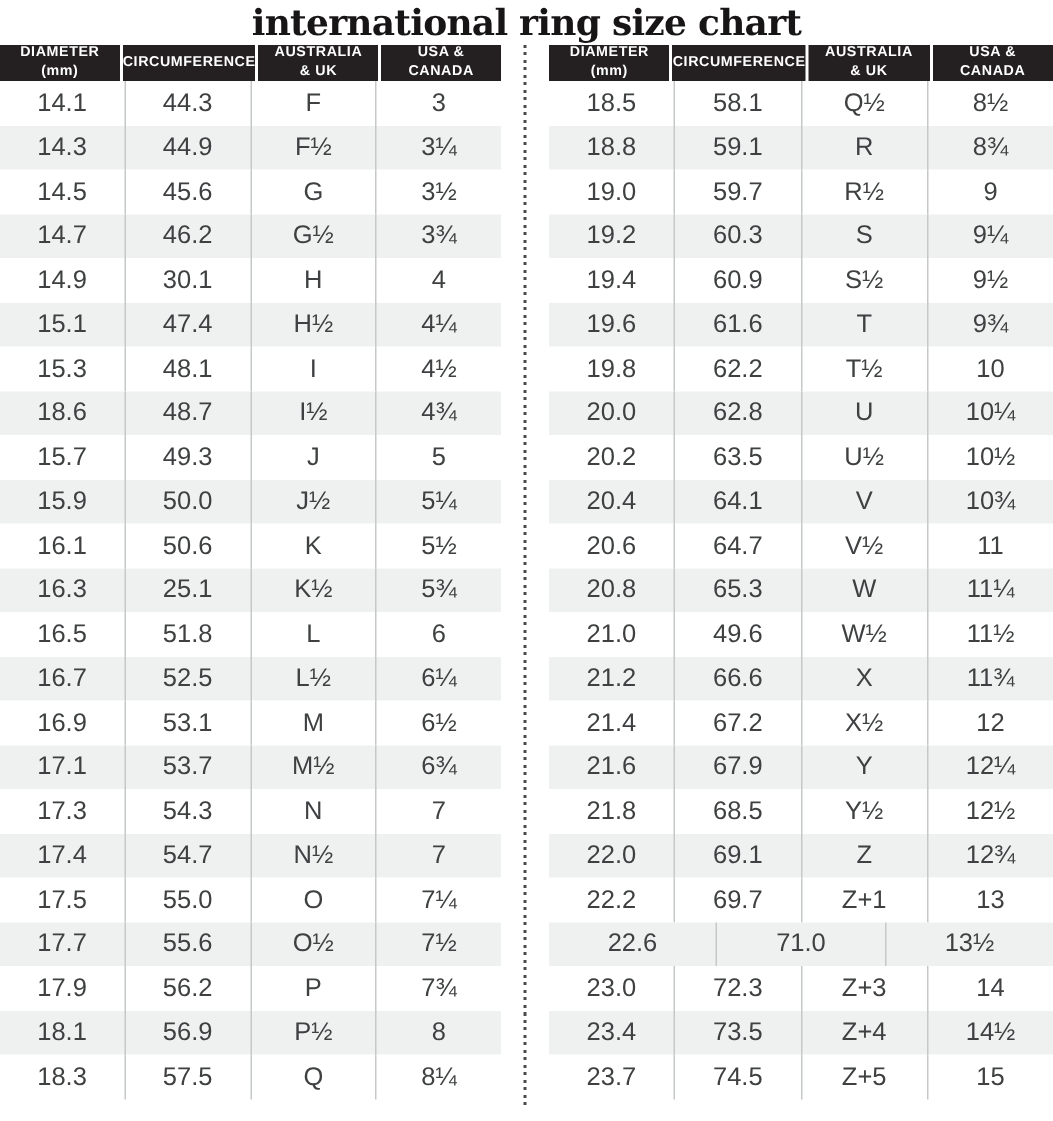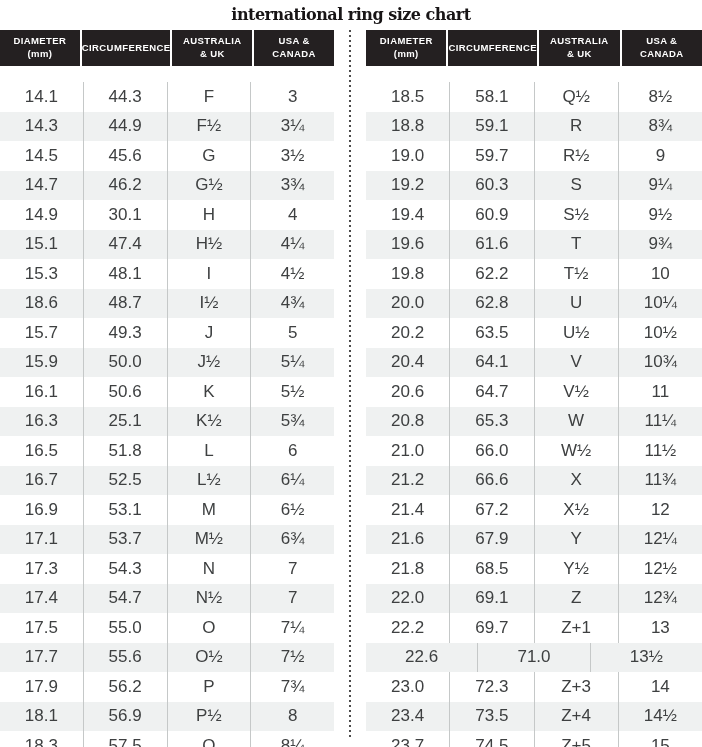--- a/index.html
+++ b/index.html
@@ -8,21 +8,21 @@
     width: 702px; height: 747px;
     font-family: "Liberation Sans", sans-serif;
     overflow: hidden;
     position: relative;
   }
   .page-title {
     height: 30px;
     text-align: center;
     font-family: "DejaVu Serif", serif;
     font-weight: bold;
-    font-size: 16px;
+    font-size: 24px;
     line-height: 30px;
     letter-spacing: -0.5px;
     color: var(--title-color, #181516);
   }
   .charts {
     display: flex;
     width: 702px;
     height: 717px;
   }
   .ring-table { width: 334px; display: flex; flex-direction: column; }
@@ -38,22 +38,22 @@
     background-image: repeating-linear-gradient(
       to bottom,
       var(--dot-color, #4b4b4b) 0px,
       var(--dot-color, #4b4b4b) 2px,
       transparent 2px,
       transparent 5px);
   }
   .thead {
     display: flex;
     gap: 2px;
-    height: 36px;
-    margin-bottom: 16px;
+    height: 24px;
+    margin-bottom: 0;
     flex: none;
   }
   .th {
     flex: 1 1 0;
     background: var(--header-bg, #242021);
     color: var(--header-text, #ffffff);
     font-size: 9.5px;
     font-weight: bold;
     letter-spacing: 0.4px;
     line-height: 1.35;
@@ -336,21 +336,21 @@
           <div class="td">11</div>
         </div>
         <div class="tr">
           <div class="td">20.8</div>
           <div class="td">65.3</div>
           <div class="td">W</div>
           <div class="td">11¼</div>
         </div>
         <div class="tr">
           <div class="td">21.0</div>
-          <div class="td">66.0</div>
+          <div class="td">49.6</div>
           <div class="td">W½</div>
           <div class="td">11½</div>
         </div>
         <div class="tr">
           <div class="td">21.2</div>
           <div class="td">66.6</div>
           <div class="td">X</div>
           <div class="td">11¾</div>
         </div>
         <div class="tr">

